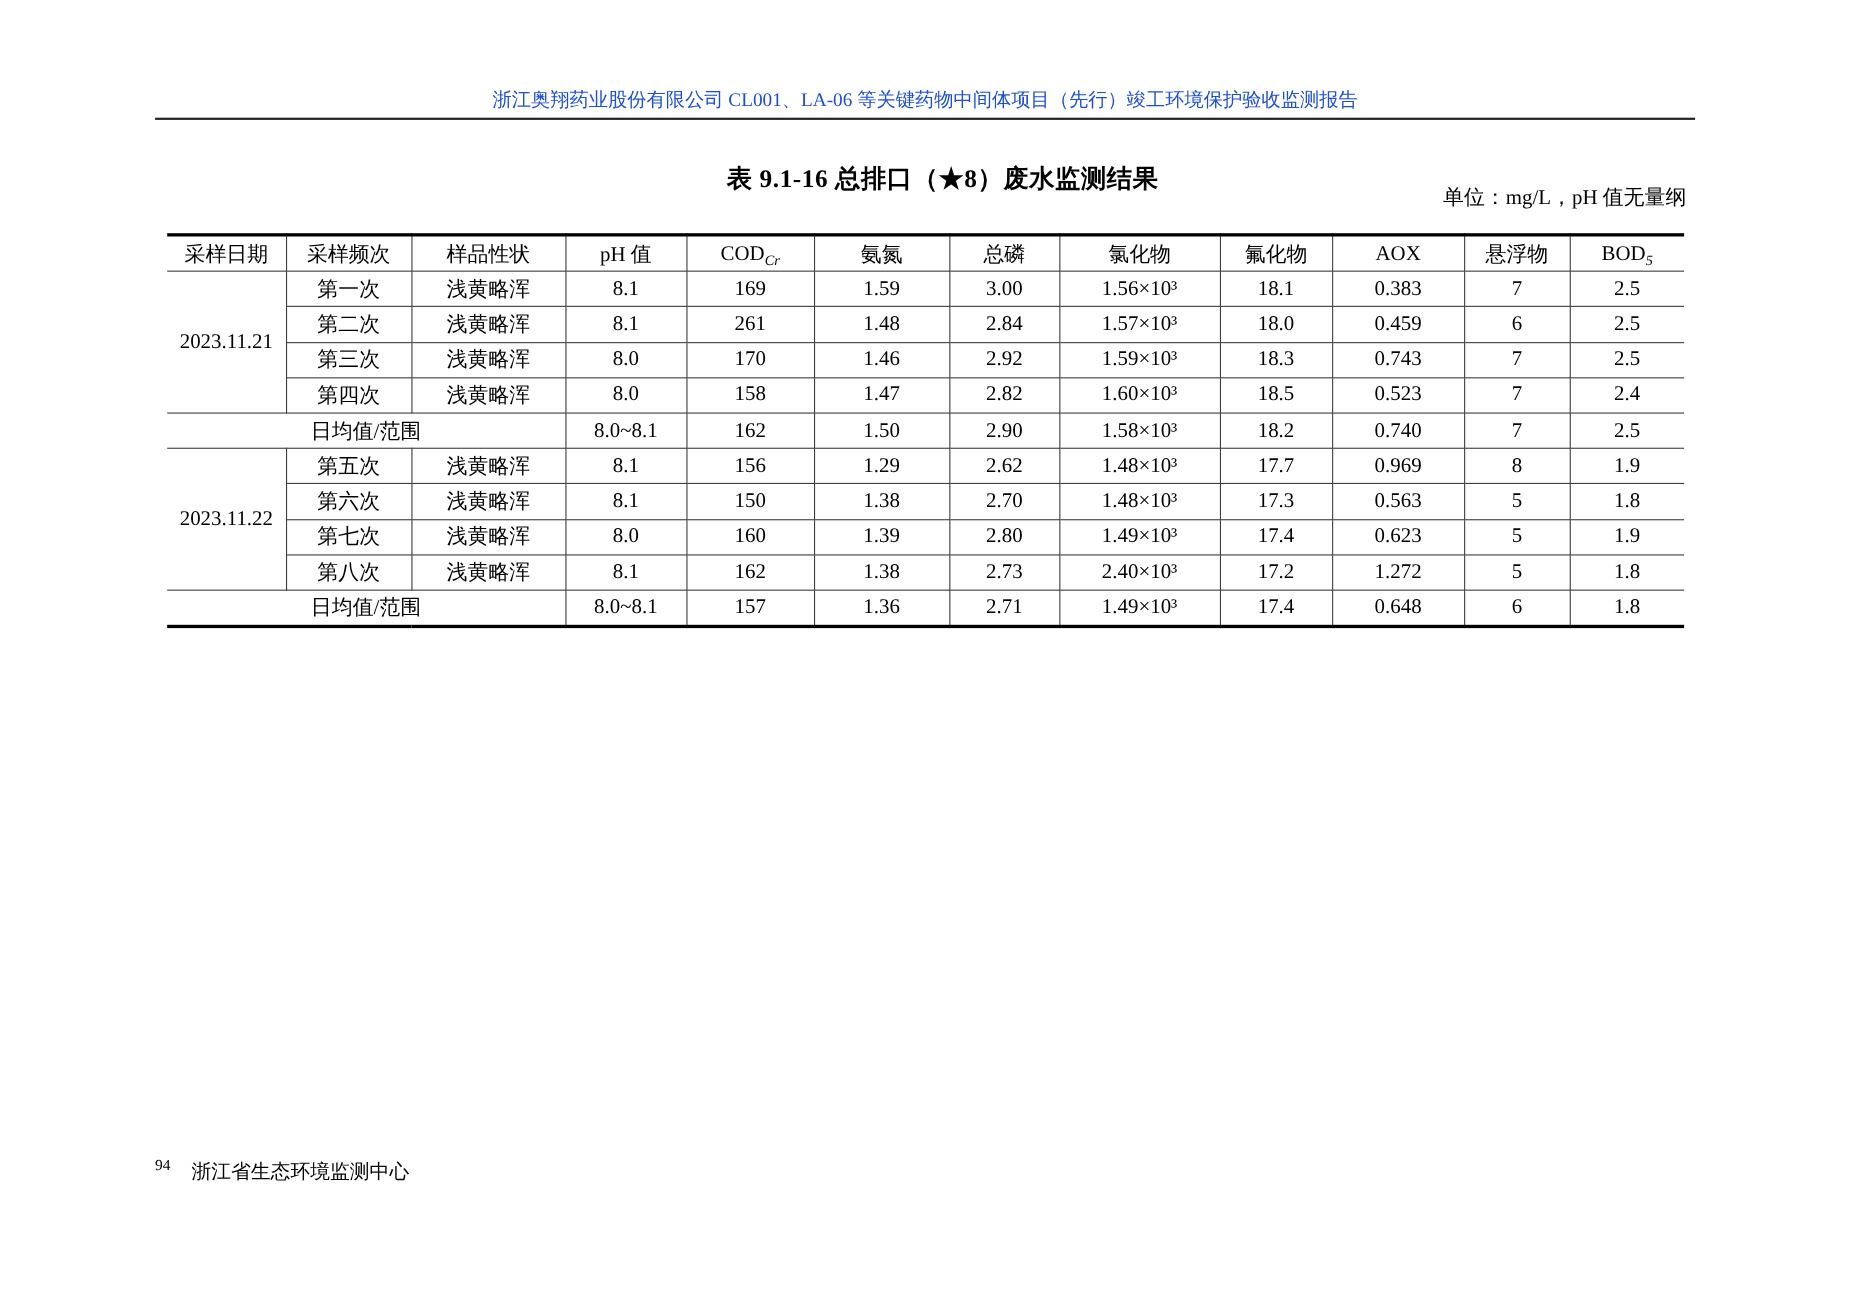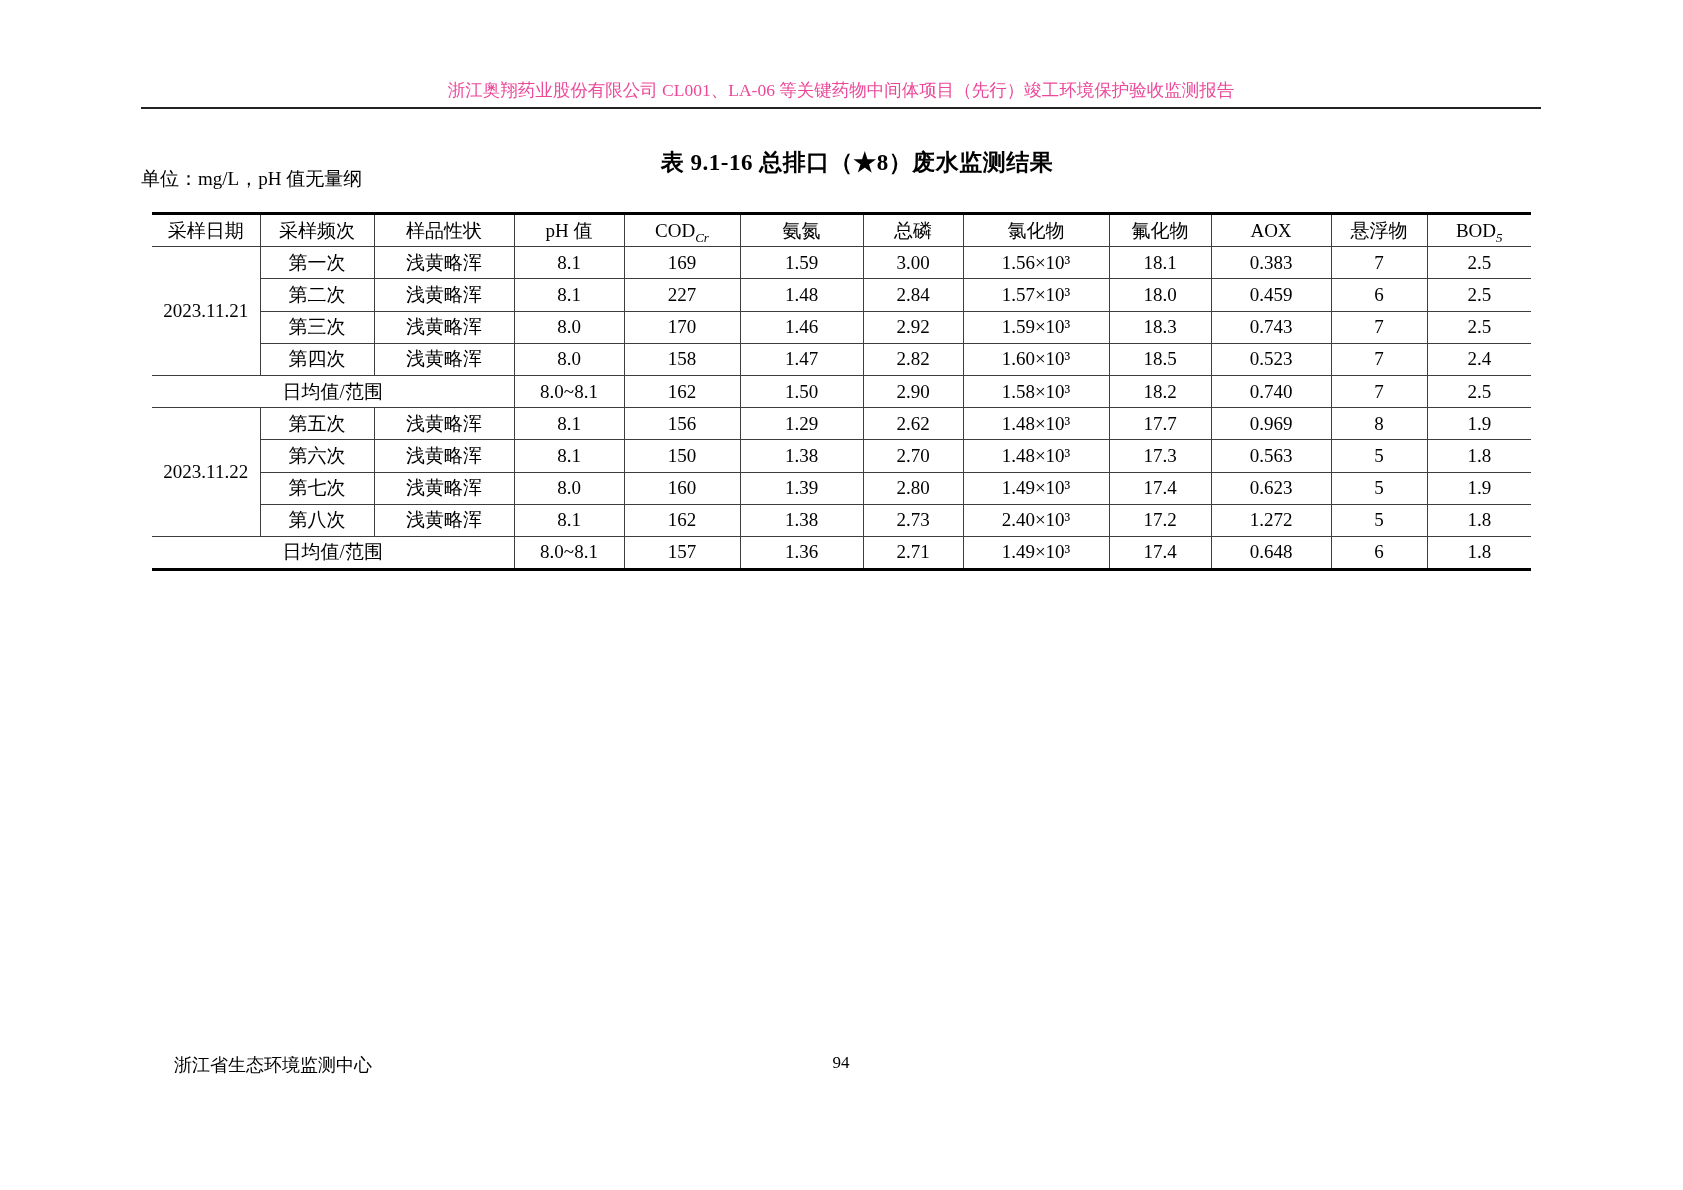--- a/index.html
+++ b/index.html
@@ -15,21 +15,21 @@
     font-family: "Liberation Serif", "DejaVu Serif", serif;
     color: #000;
   }
   .doc-header-text {
     position: absolute;
     top: 78px;
     left: 141px;
     width: 1400px;
     text-align: center;
     font-size: 17.5px;
-    color: #ec4899;
+    color: #1d4ed8;
   }
   .header-rule {
     position: absolute;
     top: 107px;
     left: 141px;
     width: 1400px;
     height: 0;
     border-top: 2.5px solid #222;
   }
   .table-title {
@@ -41,20 +41,21 @@
     text-align: center;
     font-size: 23px;
     font-weight: bold;
     letter-spacing: 0.5px;
   }
   .unit-note {
     position: absolute;
     top: 166px;
     left: 141px;
     width: 1392px;
+    text-align: right;
     font-size: 19px;
   }
   table.data-table {
     position: absolute;
     top: 200px;
     left: 152px;
     width: 1379px;
     border-collapse: collapse;
     table-layout: fixed;
     border-top: 3.5px solid #000;
@@ -107,22 +108,22 @@
     position: absolute;
     left: 33px;
     top: 0;
     font-family: Liberation Mono, monospace;
   }
   .footer-page {
     position: absolute;
     left: 0;
     top: 0;
     width: 100%;
-    text-align: center;
-    font-size: 17px;
+    text-align: left;
+    font-size: 14px;
   }
 </style>
 </head>
 <body>
 
 <div class="doc-header-text">浙江奥翔药业股份有限公司 CL001、LA-06 等关键药物中间体项目（先行）竣工环境保护验收监测报告</div>
 <div class="header-rule"></div>
 
 <h1 class="table-title">表 9.1-16 总排口（★8）废水监测结果</h1>
 <div class="unit-note">单位：mg/L，pH 值无量纲</div>
@@ -170,21 +171,21 @@
         <td>1.56×10³</td>
         <td>18.1</td>
         <td>0.383</td>
         <td>7</td>
         <td>2.5</td>
       </tr>
       <tr>
         <td>第二次</td>
         <td>浅黄略浑</td>
         <td>8.1</td>
-        <td>227</td>
+        <td>261</td>
         <td>1.48</td>
         <td>2.84</td>
         <td>1.57×10³</td>
         <td>18.0</td>
         <td>0.459</td>
         <td>6</td>
         <td>2.5</td>
       </tr>
       <tr>
         <td>第三次</td>

